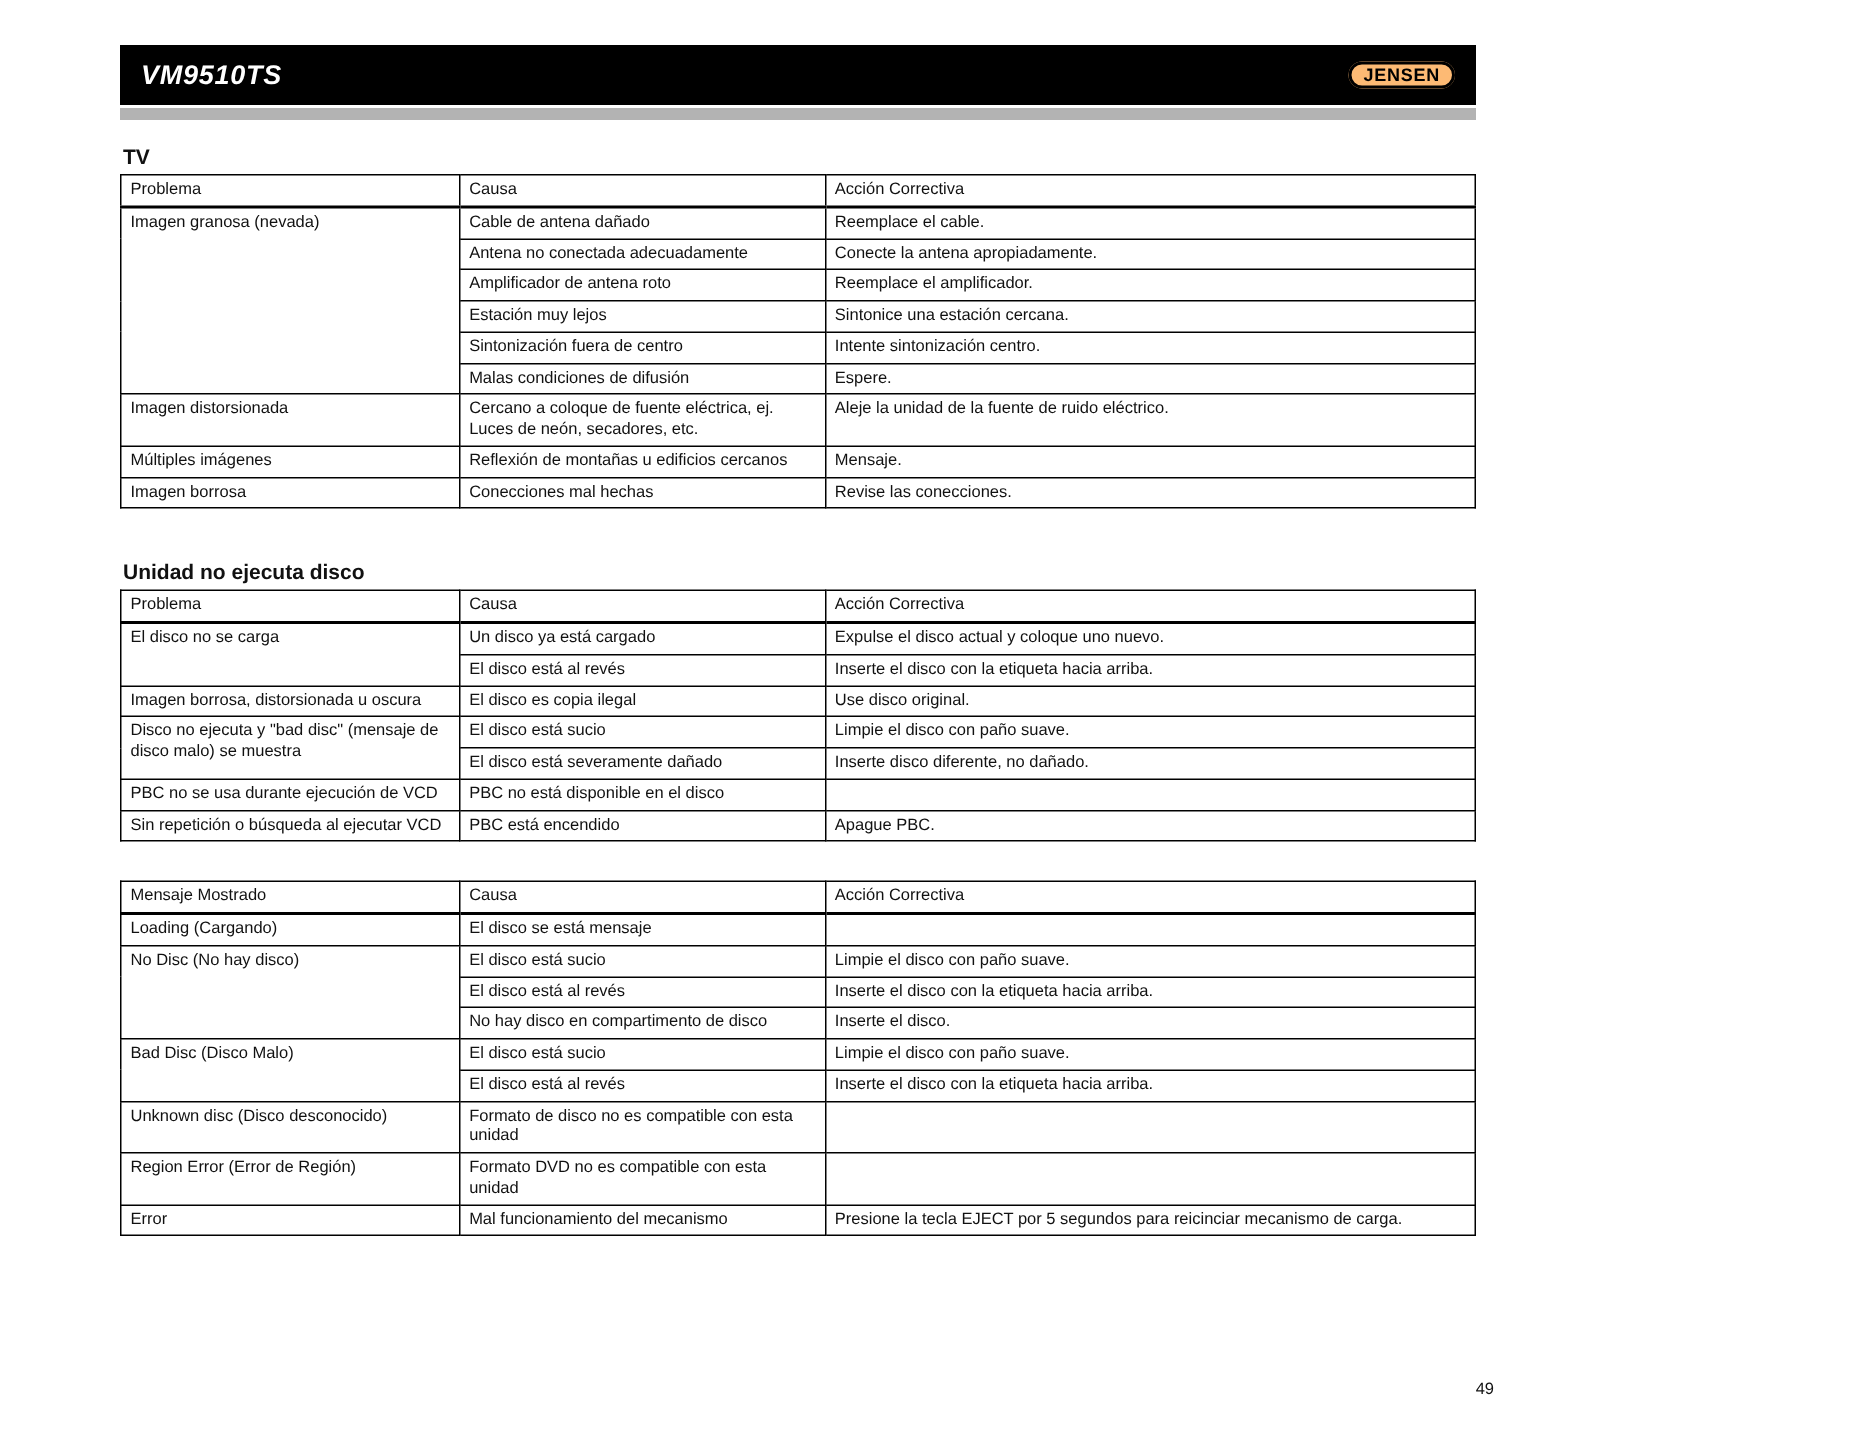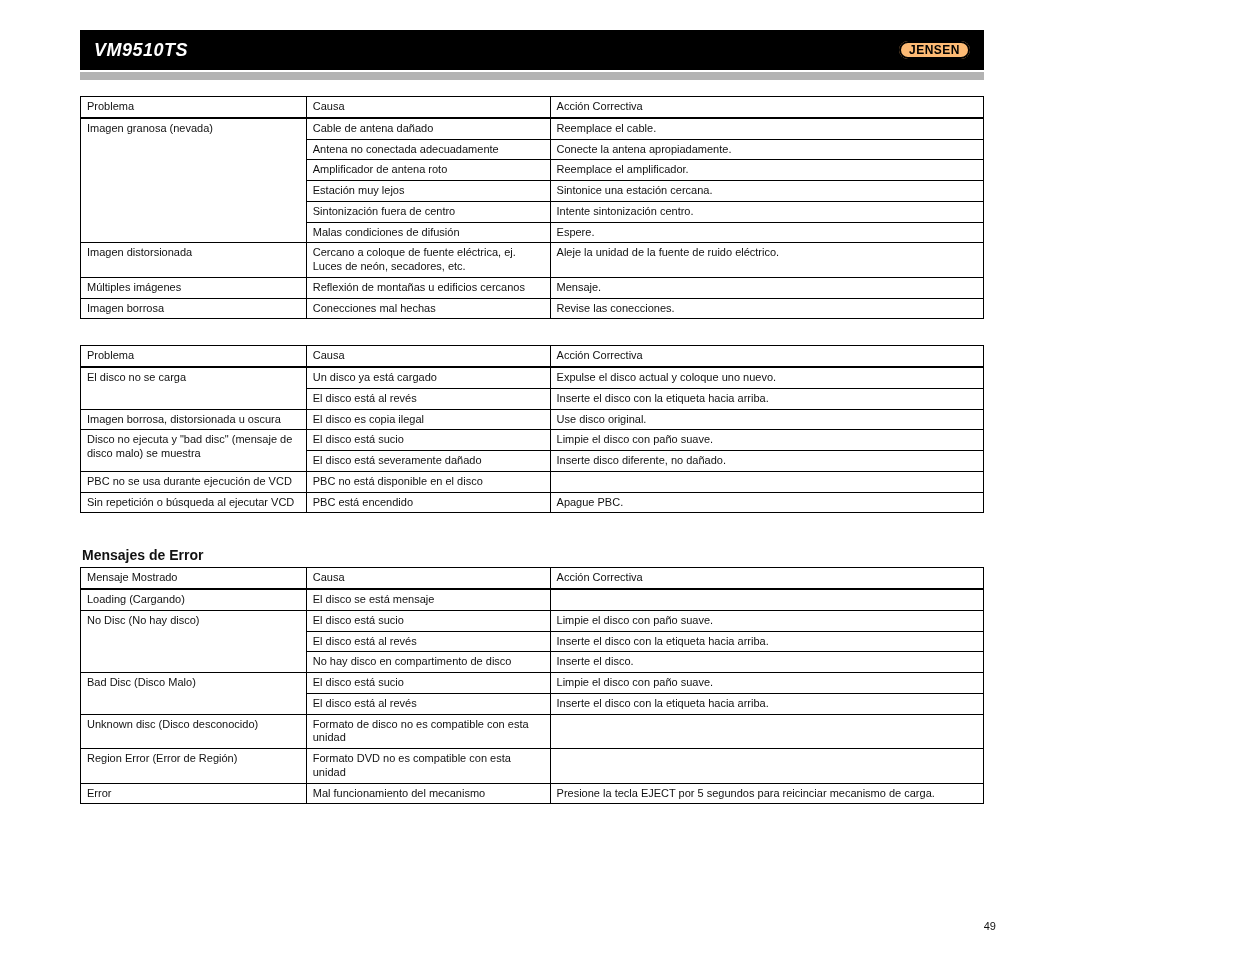--- a/index.html
+++ b/index.html
@@ -22,20 +22,21 @@
 </head>
 <body>
 
 <div class="page">
   <div class="black-bar">
     <span class="bar-title">VM9510TS</span>
     <span class="logo-badge">JENSEN</span>
   </div>
   <div class="grey-strip"></div>
 
+  <div class="section-heading">TV</div>
   <table class="tshoot">
     <colgroup>
         <col class="c1">
         <col class="c2">
         <col class="c3">
       </colgroup>
     <thead>
       <tr>
         <th>Problema</th>
         <th>Causa</th>
@@ -81,20 +82,21 @@
         <tr>
           <td>Imagen borrosa</td>
           <td>Conecciones mal hechas</td>
           <td>Revise las conecciones.</td>
         </tr>
       </tbody>
   </table>
 
   <div class="spacer"></div>
 
+  <div class="section-heading">Unidad no ejecuta disco</div>
   <table class="tshoot">
     <colgroup>
         <col class="c1">
         <col class="c2">
         <col class="c3">
       </colgroup>
     <thead>
       <tr>
         <th>Problema</th>
         <th>Causa</th>
@@ -133,21 +135,20 @@
         <tr>
           <td>Sin repetición o búsqueda al ejecutar VCD</td>
           <td>PBC está encendido</td>
           <td>Apague PBC.</td>
         </tr>
       </tbody>
   </table>
 
   <div class="spacer"></div>
 
-  <div class="section-heading">Mensajes de Error</div>
   <table class="tshoot">
     <colgroup>
         <col class="c1">
         <col class="c2">
         <col class="c3">
       </colgroup>
     <thead>
       <tr>
         <th>Mensaje Mostrado</th>
         <th>Causa</th>

